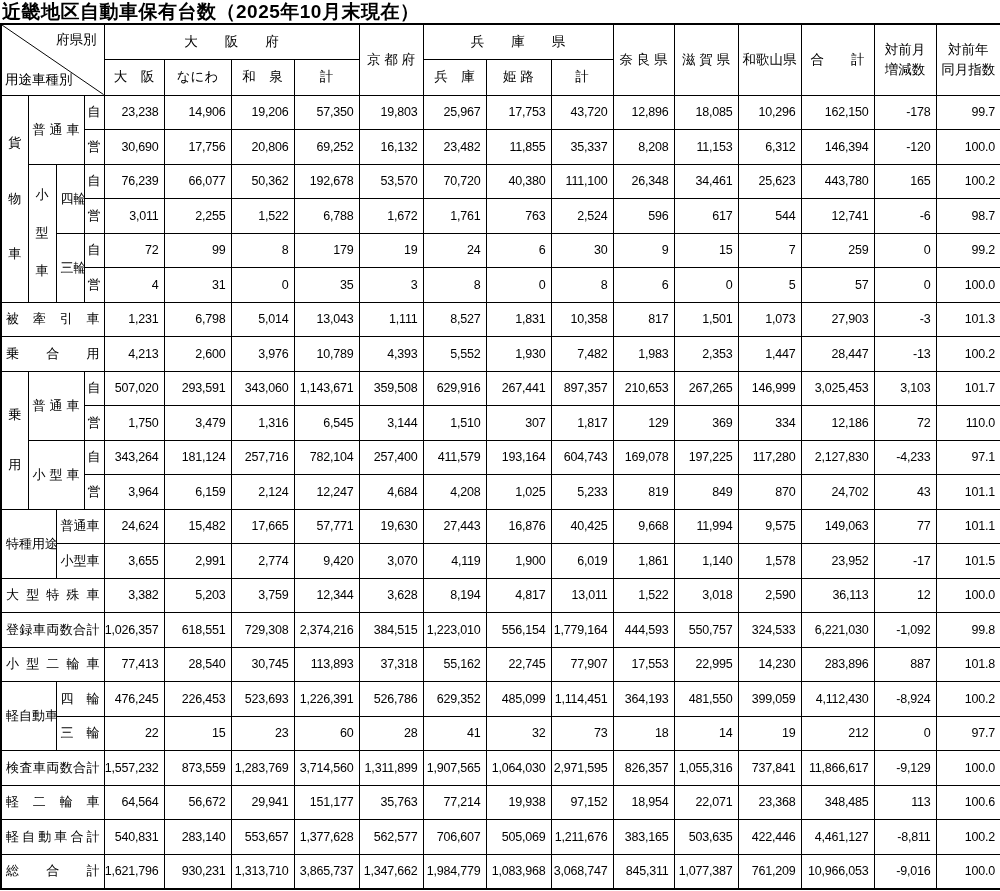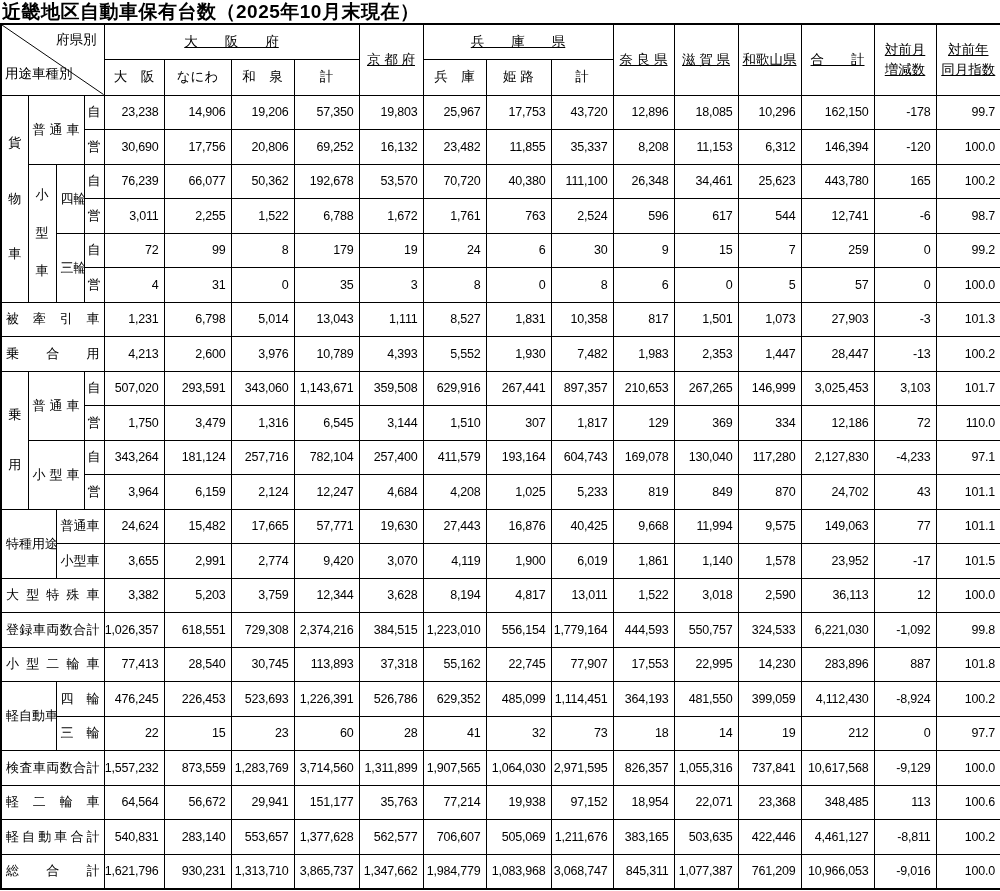--- a/index.html
+++ b/index.html
@@ -18,35 +18,35 @@
     width:999px;margin-left:0px;
     border:2px solid #000;
   }
   th,td{
     border:1px solid #000;
     padding:0;overflow:hidden;
     font-weight:normal;
     vertical-align:middle;
   }
   thead th{font-size:13.5px;text-align:center;line-height:1.45;white-space:nowrap;}
-  thead tr.h1{height:35px;text-decoration:underline;}
+  thead tr.h1{height:35px;}
   thead tr.h2{height:36px;}
   tbody tr{height:34.5px;}
   td.num{
     font-size:12.5px;text-align:right;padding-right:5px;
     letter-spacing:-0.2px;white-space:nowrap;
   }
   td.lbl{font-size:13px;}
   .jrow{display:flex;align-items:center;padding:0 4px;}
   .jrow span{display:block;}
   .vert{display:flex;flex-direction:column;justify-content:space-evenly;align-items:center;width:100%;}
   .corner{position:relative;padding:0;}
   .corner svg{position:absolute;left:0;top:0;width:100%;height:100%;}
   .corner .ct{position:absolute;top:5px;right:7px;font-size:13.5px;}
-  .corner .cb{position:absolute;bottom:11px;left:3px;font-size:13.5px;}
+  .corner .cb{position:absolute;bottom:5px;left:3px;font-size:13.5px;}
 </style>
 </head>
 <body>
 
 <div class="title">近畿地区自動車保有台数（2025年10月末現在）</div>
 
 <table id="stats-table">
     <colgroup>
       <col style="width: 27px;">
       <col style="width: 28px;">
@@ -379,21 +379,21 @@
         </td>
         <td class="num">343,264</td>
         <td class="num">181,124</td>
         <td class="num">257,716</td>
         <td class="num">782,104</td>
         <td class="num">257,400</td>
         <td class="num">411,579</td>
         <td class="num">193,164</td>
         <td class="num">604,743</td>
         <td class="num">169,078</td>
-        <td class="num">130,040</td>
+        <td class="num">197,225</td>
         <td class="num">117,280</td>
         <td class="num">2,127,830</td>
         <td class="num">-4,233</td>
         <td class="num">97.1</td>
       </tr>
       <tr>
         <td class="lbl">
           <div class="jrow" style="justify-content: center;">
             <span>営</span>
           </div>
@@ -612,21 +612,21 @@
         <td class="num">873,559</td>
         <td class="num">1,283,769</td>
         <td class="num">3,714,560</td>
         <td class="num">1,311,899</td>
         <td class="num">1,907,565</td>
         <td class="num">1,064,030</td>
         <td class="num">2,971,595</td>
         <td class="num">826,357</td>
         <td class="num">1,055,316</td>
         <td class="num">737,841</td>
-        <td class="num">10,617,568</td>
+        <td class="num">11,866,617</td>
         <td class="num">-9,129</td>
         <td class="num">100.0</td>
       </tr>
       <tr>
         <td class="lbl" colspan="4">
           <div class="jrow" style="justify-content: space-between;">
             <span>軽</span>
             <span>二</span>
             <span>輪</span>
             <span>車</span>

